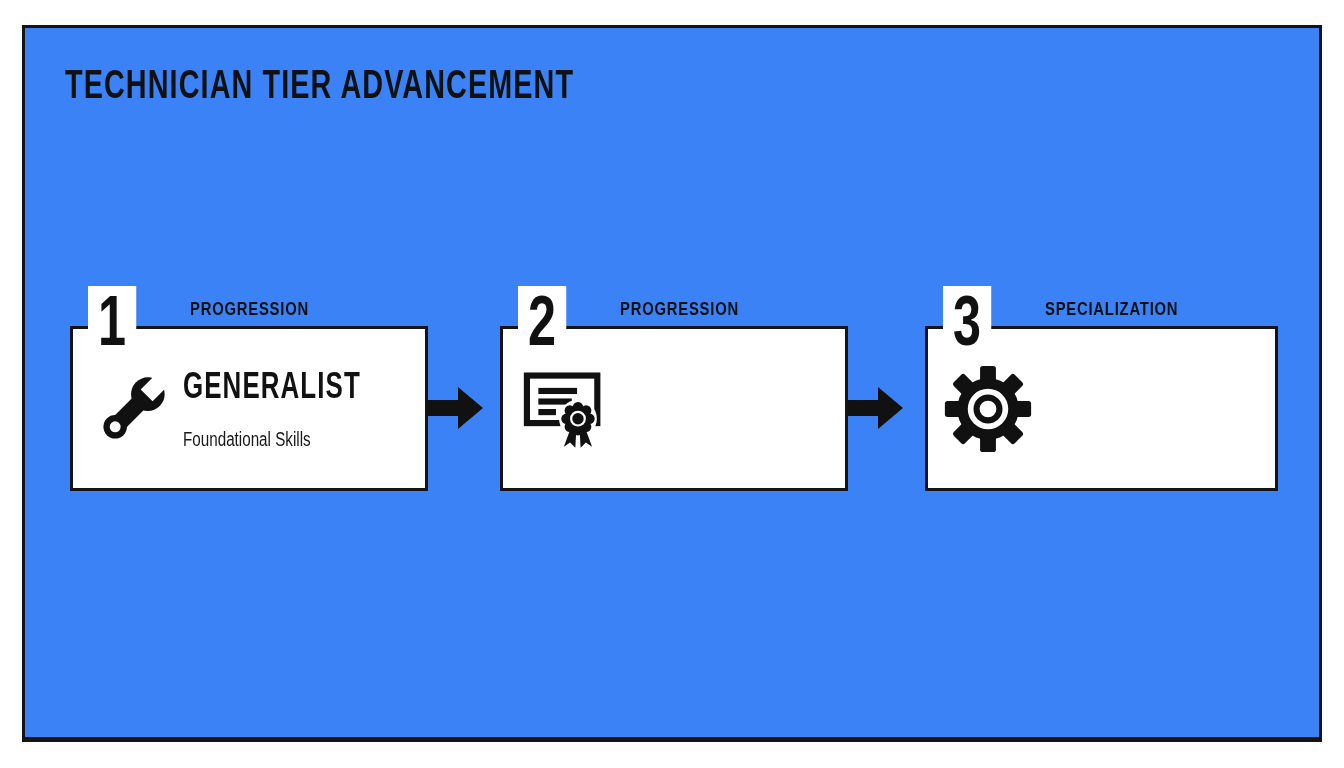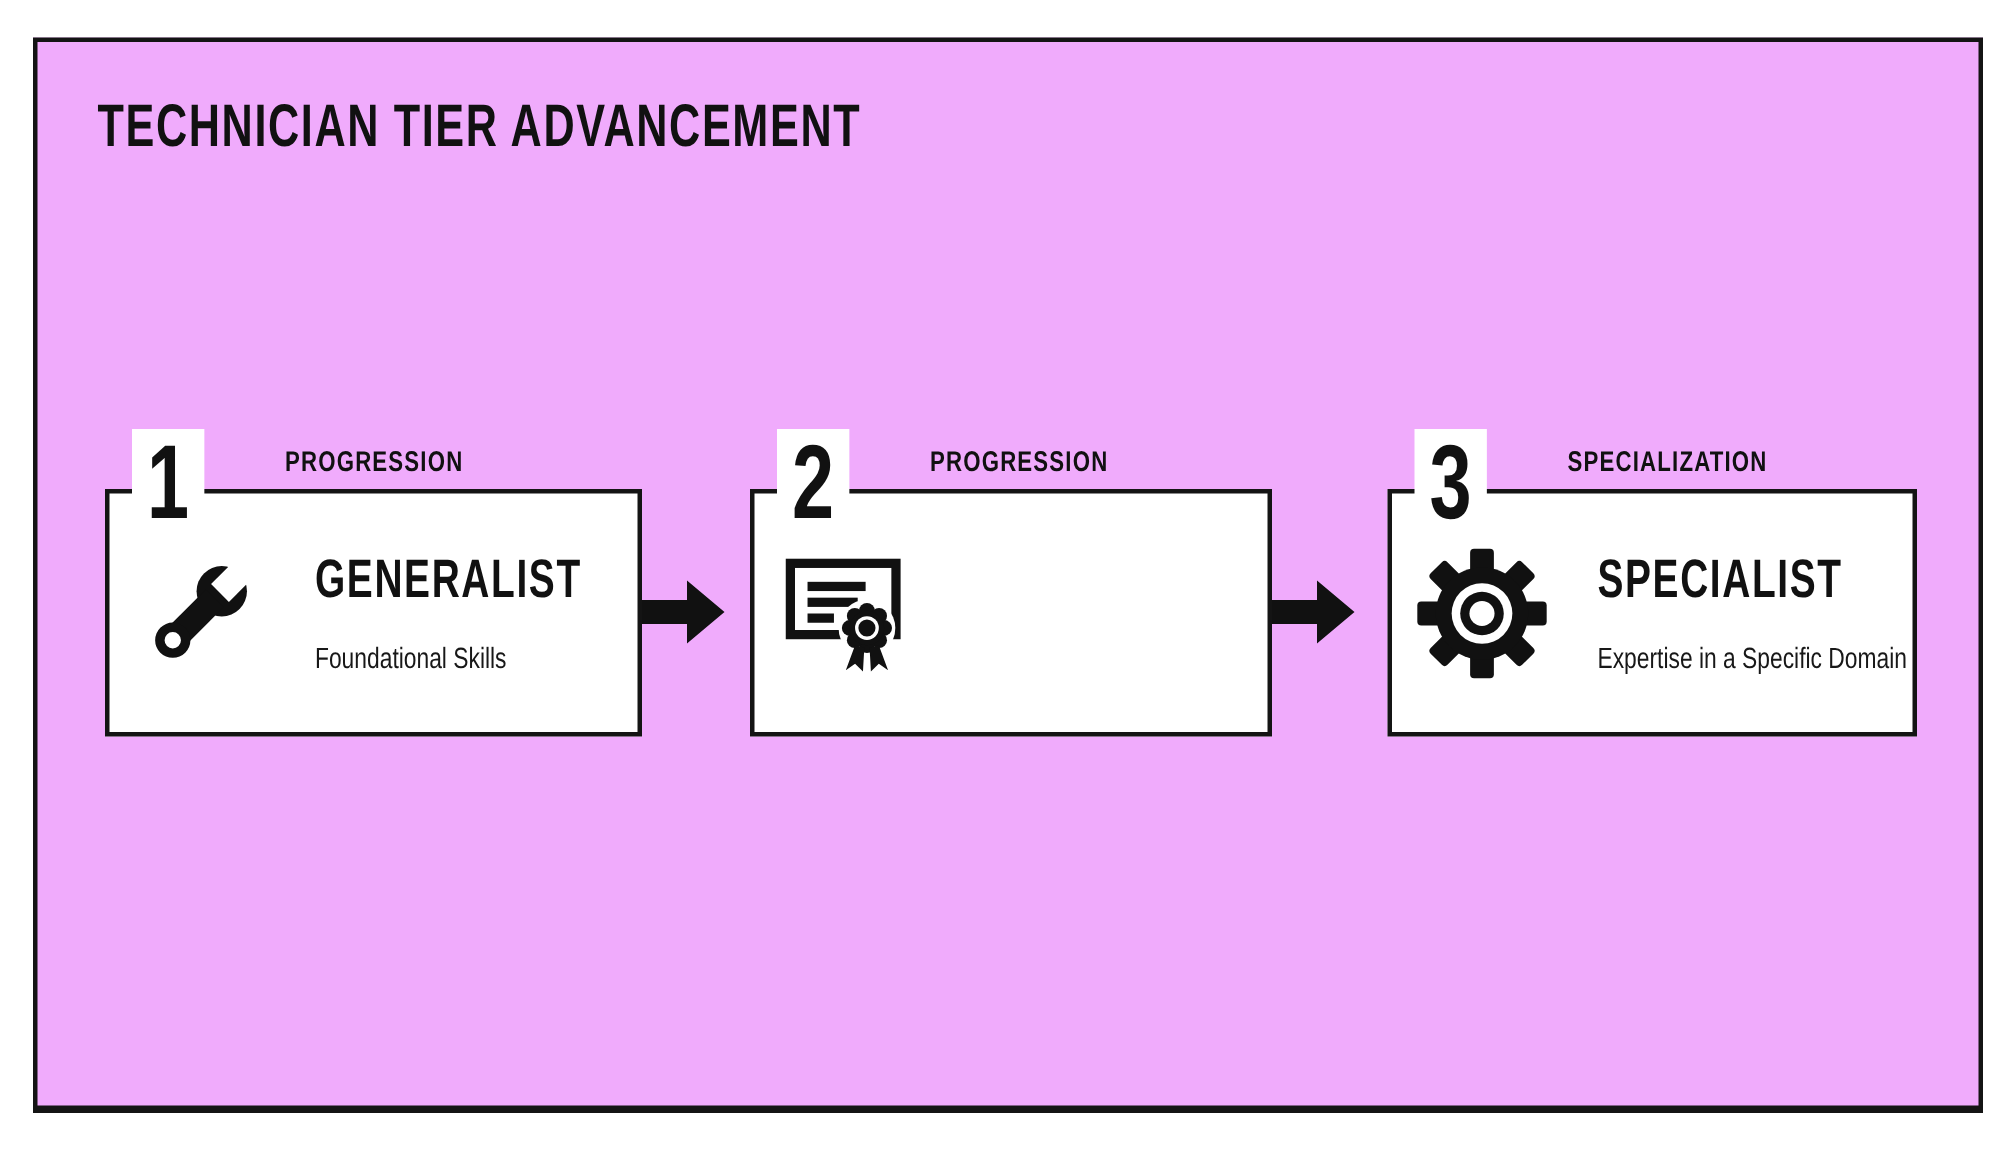--- a/index.html
+++ b/index.html
@@ -3,21 +3,21 @@
 <meta charset="utf-8">
 <style>
   * { margin:0; padding:0; box-sizing:border-box; }
   html,body { background:#ffffff; }
   body {
     width:1344px; height:768px; position:relative; overflow:hidden;
     font-family:"Liberation Sans", sans-serif; color:#111111;
   }
   .frame {
     position:absolute; left:22px; top:25px; width:1300px; height:717px;
-    border:3px solid #141414; border-bottom-width:5px; background:#f0abfc;
+    border:3px solid #141414; border-bottom-width:5px; background:#3b82f6;
   }
   .title {
     position:absolute; left:40px; top:36px;
     font-size:40px; font-weight:bold; letter-spacing:1.5px; line-height:40px;
     transform:scaleX(0.72); transform-origin:0 50%; white-space:nowrap;
   }
   .row {
     position:absolute; left:45px; top:298px;
     display:flex; align-items:flex-start;
   }
@@ -34,21 +34,21 @@
   }
   .tier-stage {
     position:absolute; top:-27px; left:120px;
     font-size:19px; line-height:19px; font-weight:bold; letter-spacing:1px;
     transform:scaleX(0.78); transform-origin:0 0; white-space:nowrap;
   }
   .icon-wrap {
     width:92px; height:110px; flex:none;
     display:flex; align-items:center; justify-content:center;
   }
-  .tier-text { margin-left:31px; }
+  .tier-text { margin-left:4px; }
   .tier-title {
     font-size:36px; line-height:36px; font-weight:bold; letter-spacing:1.5px;
     transform:scaleX(0.72); transform-origin:0 50%; white-space:nowrap;
   }
   .tier-subtitle {
     margin-top:24px; font-size:19.5px; line-height:22px; color:#181818;
     transform:scaleX(0.78); transform-origin:0 50%; white-space:nowrap;
   }
   .gap { position:relative; height:165px; flex:none; }
   .arrow-svg { position:absolute; left:0; top:59px; }
@@ -145,21 +145,17 @@
               <rect x="41" y="1" width="18" height="20" rx="3" transform="rotate(225 50 50)"></rect>
               <rect x="41" y="1" width="18" height="20" rx="3" transform="rotate(270 50 50)"></rect>
               <rect x="41" y="1" width="18" height="20" rx="3" transform="rotate(315 50 50)"></rect>
               <circle cx="50" cy="50" r="35"></circle>
             </g>
             <circle cx="50" cy="50" r="23" fill="#fff"></circle>
             <circle cx="50" cy="50" r="16.5" fill="#111"></circle>
             <circle cx="50" cy="50" r="9.5" fill="#fff"></circle>
           </svg>
         </div>
-        <div class="tier-text">
-          <div class="tier-title">SPECIALIST</div>
-          <div class="tier-subtitle">Expertise in a Specific Domain</div>
-        </div>
       </div>
     </div>
 
   </div>
 </div>
 
 </body></html>

